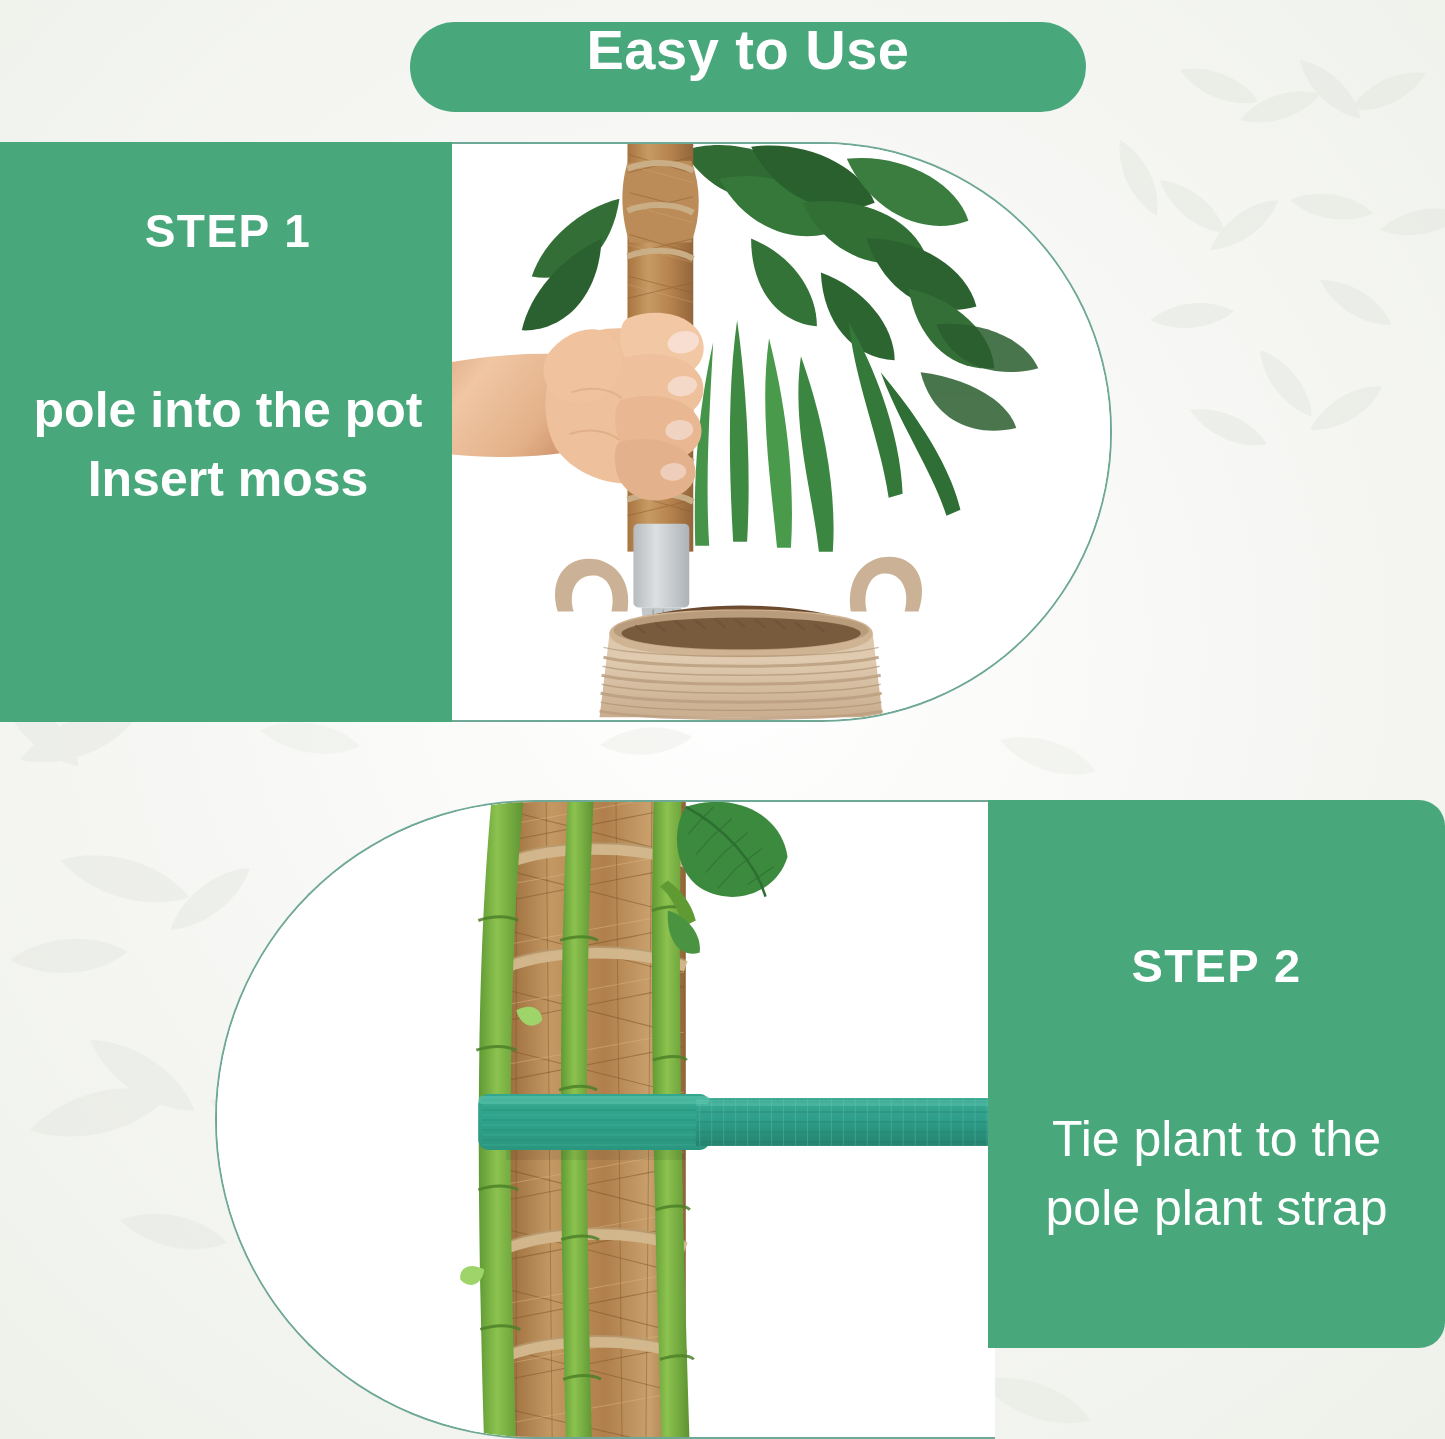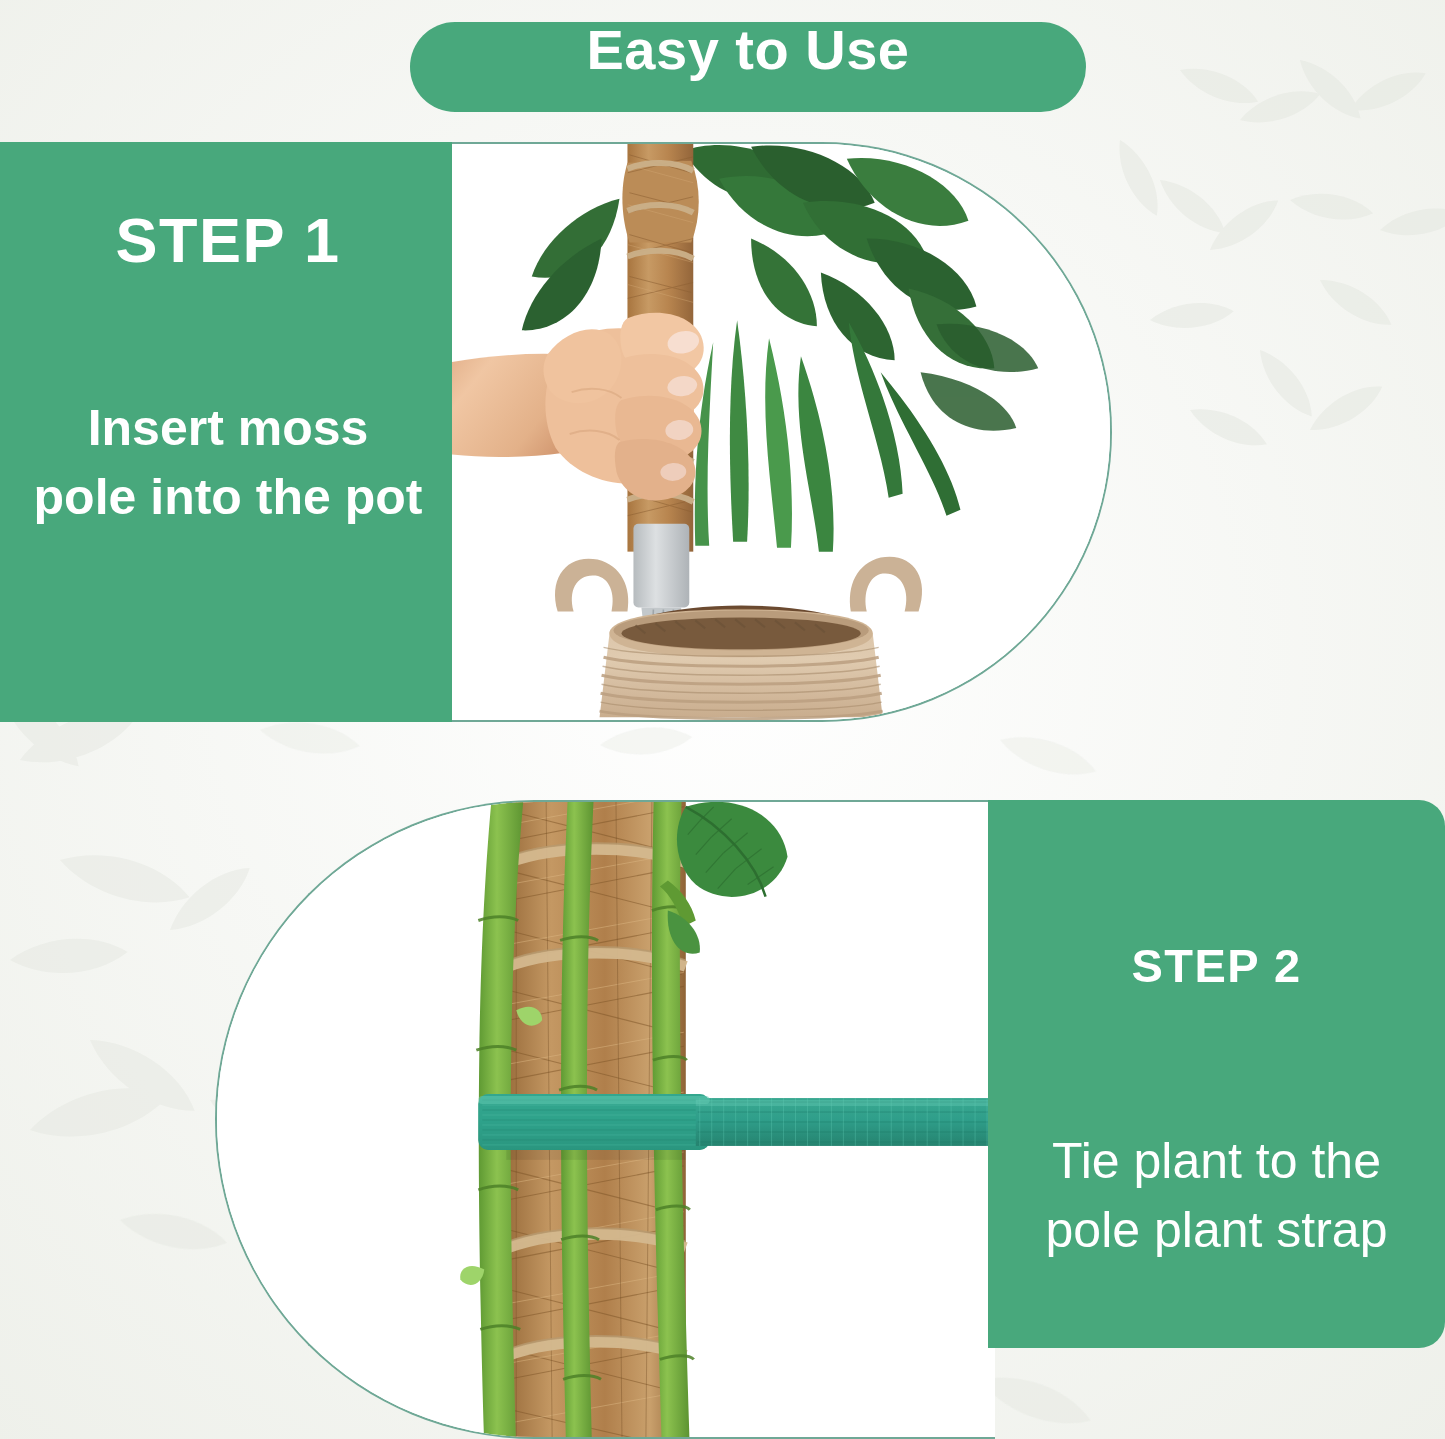--- a/index.html
+++ b/index.html
@@ -34,21 +34,21 @@
   }
 
   
   .section1 { position:absolute; left:0; top:142px; width:1445px; height:580px; z-index:4; }
   .s1-green {
     position:absolute; left:0; top:0; width:456px; height:580px;
     background:var(--brand,#48a87c);
     display:flex; flex-direction:column; align-items:center;
   }
   .s1-green .step-label {
-    color:#fff; font-size:63px; font-weight:bold; letter-spacing:1.5px;
+    color:#fff; font-size:46px; font-weight:bold; letter-spacing:1.5px;
     margin-top:62px; white-space:nowrap;
   }
   .s1-green .step-body {
     color:#fff; font-size:50px; font-weight:bold; line-height:1.38;
     margin-top:118px; text-align:center; width:440px;
   }
 
   .s1-photo {
     position:absolute; left:452px; top:0; width:660px; height:580px;
     background:#ffffff;
@@ -68,21 +68,21 @@
     border-right:none;
     border-top-left-radius:320px;
     border-bottom-left-radius:320px;
     overflow:hidden;
   }
   .s2-green {
     position:absolute; left:988px; top:0; width:457px; height:548px;
     background:var(--brand,#48a87c);
     border-top-right-radius:26px;
     border-bottom-right-radius:26px;
-    display:flex; flex-direction:column; align-items:center;gap:22px;
+    display:flex; flex-direction:column; align-items:center;
   }
   .s2-green .step-label {
     color:#fff; font-size:47px; font-weight:bold; letter-spacing:1.5px;
     margin-top:138px; white-space:nowrap;
   }
   .s2-green .step-body {
     color:#fff; font-size:50px; font-weight:normal; line-height:1.38;
     margin-top:112px; text-align:center; width:430px;
   }
 
@@ -219,22 +219,22 @@
 
 <div class="title-pill">
   <span class="txt">Easy to Use</span>
 </div>
 
 <div class="section1">
 
   <div class="s1-green">
     <div class="step-label">STEP 1</div>
     <div class="step-body">
+      <div>pole into the pot</div>
       <div>Insert moss</div>
-      <div>pole into the pot</div>
     </div>
   </div>
 
   <div class="s1-photo">
     <svg class="photo-svg" viewBox="0 0 660 580" preserveAspectRatio="xMidYMid slice">
       <defs>
         <linearGradient id="coir" x1="0" y1="0" x2="1" y2="0">
           <stop offset="0%" stop-color="#a8753f"></stop>
           <stop offset="32%" stop-color="#c79a64"></stop>
           <stop offset="62%" stop-color="#b8854f"></stop>

